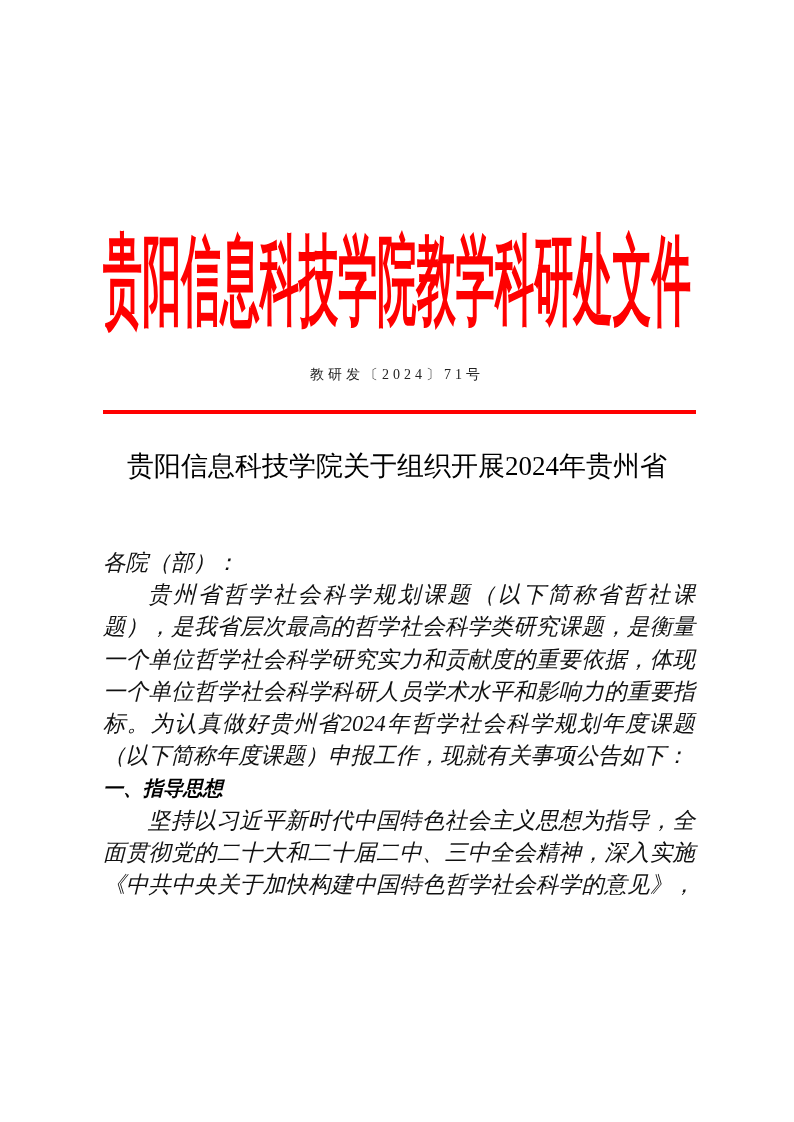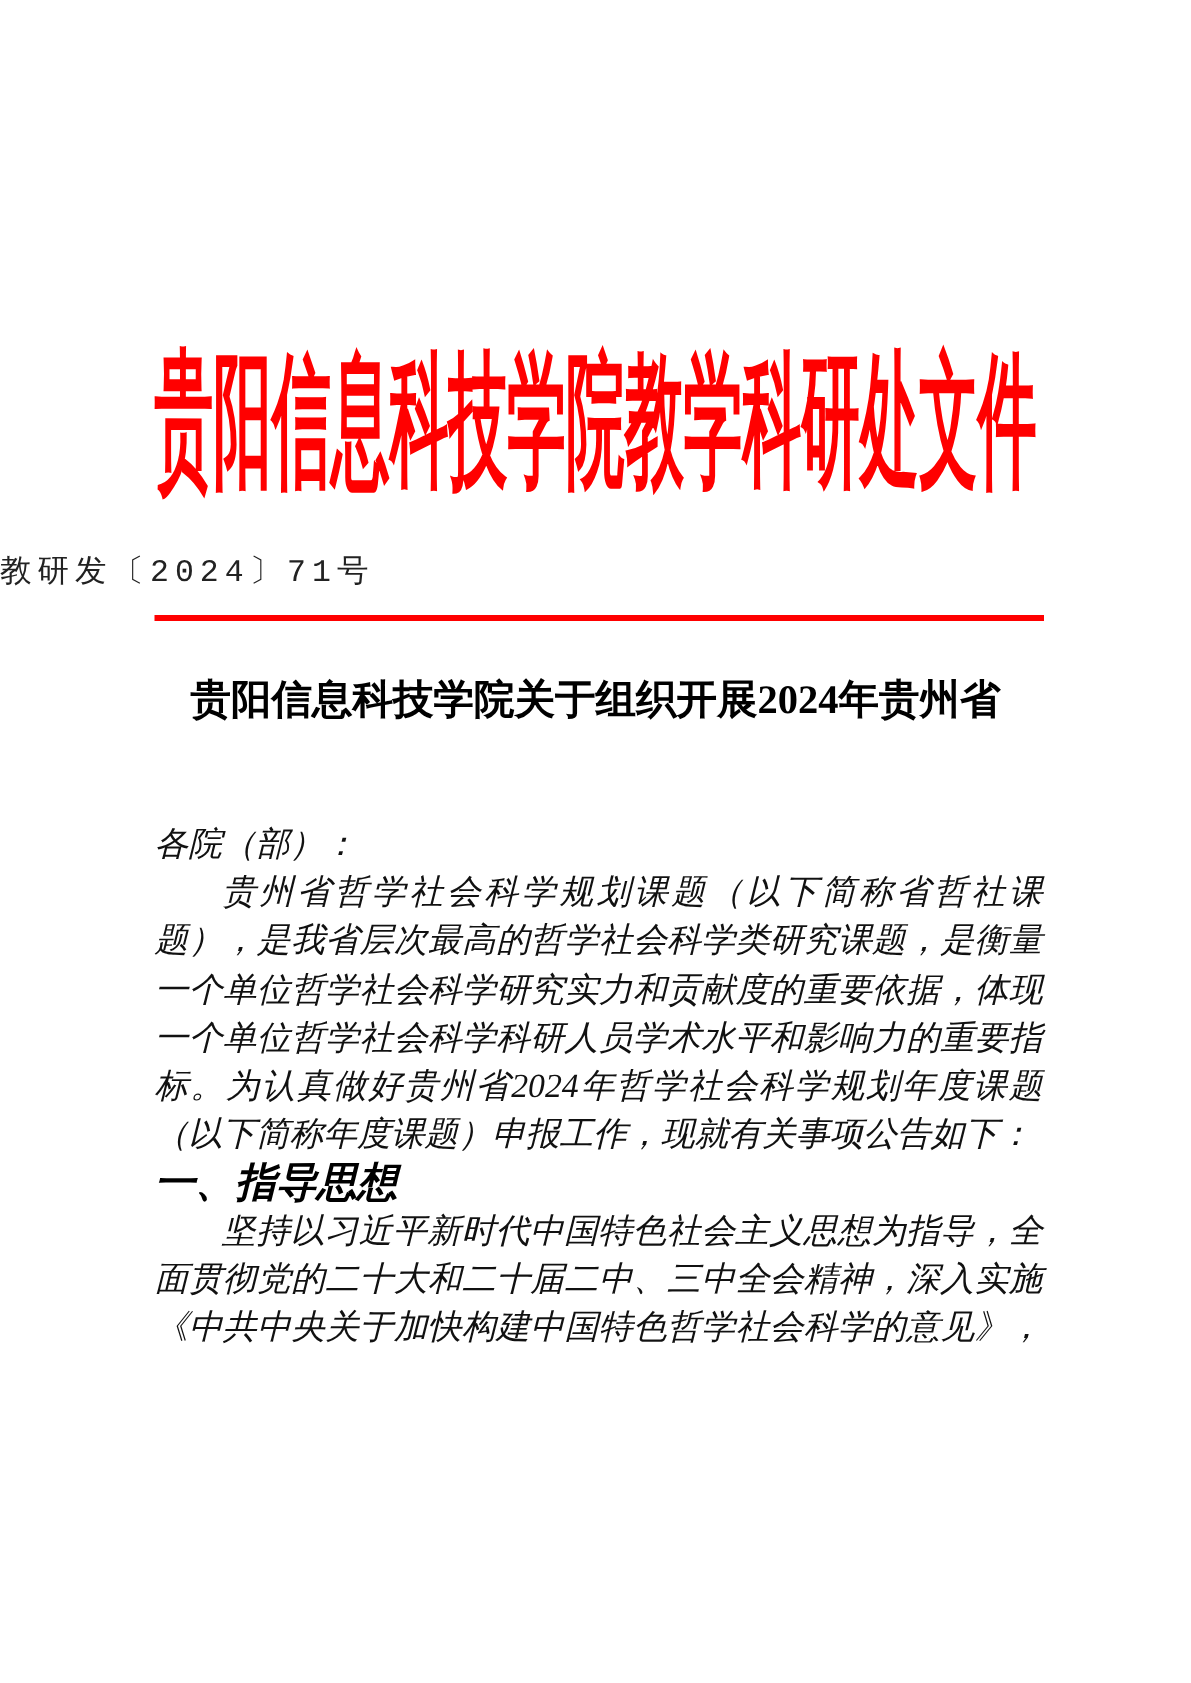--- a/index.html
+++ b/index.html
@@ -37,23 +37,23 @@
     letter-spacing: 0px;
     transform: scale(0.98, 2.45);
     transform-origin: center center;
   }
   
   .doc-number {
     position: absolute;
     top: 366px;
     left: 0;
     width: 100%;
-    text-align: left;
-    font-family: Liberation Mono, monospace;
-    font-size: 21px;
+    text-align: center;
+    font-family: Liberation Serif, serif;
+    font-size: 14px;
     letter-spacing: 4px;
     color: #222222;
   }
   
   .red-rule {
     position: absolute;
     top: 410px;
     left: 103px;
     width: 593px;
     height: 4px;
@@ -61,21 +61,21 @@
   }
   
   .doc-title {
     position: absolute;
     top: 447px;
     left: 50px;
     right: 50px;
     margin: 0;
     text-align: center;
     font-family: "Liberation Serif", serif;
-    font-weight: bold;
+    font-weight: normal;
     font-size: 27px;
     line-height: 38px;
     color: #000000;
   }
   .title-line { display: block; white-space: nowrap; }
   
   .body-text {
     position: absolute;
     top: 547px;
     left: 103px;
@@ -85,21 +85,21 @@
     line-height: 32.2px;
     text-align: justify;
     color: #111111;
     font-style: italic;
   }
   .body-text p { margin: 0; padding: 0; }
   .indent { text-indent: 2em; }
   .section-heading {
     font-family: "Liberation Sans", sans-serif;
     font-weight: bold;
-    font-size: 27px;
+    font-size: 20px;
     text-indent: 0;
     color: #000000;
   }
   
   .footer {
     position: absolute;
     top: 1012px;
     left: 103px;
     width: 592px;
     text-align: right;

